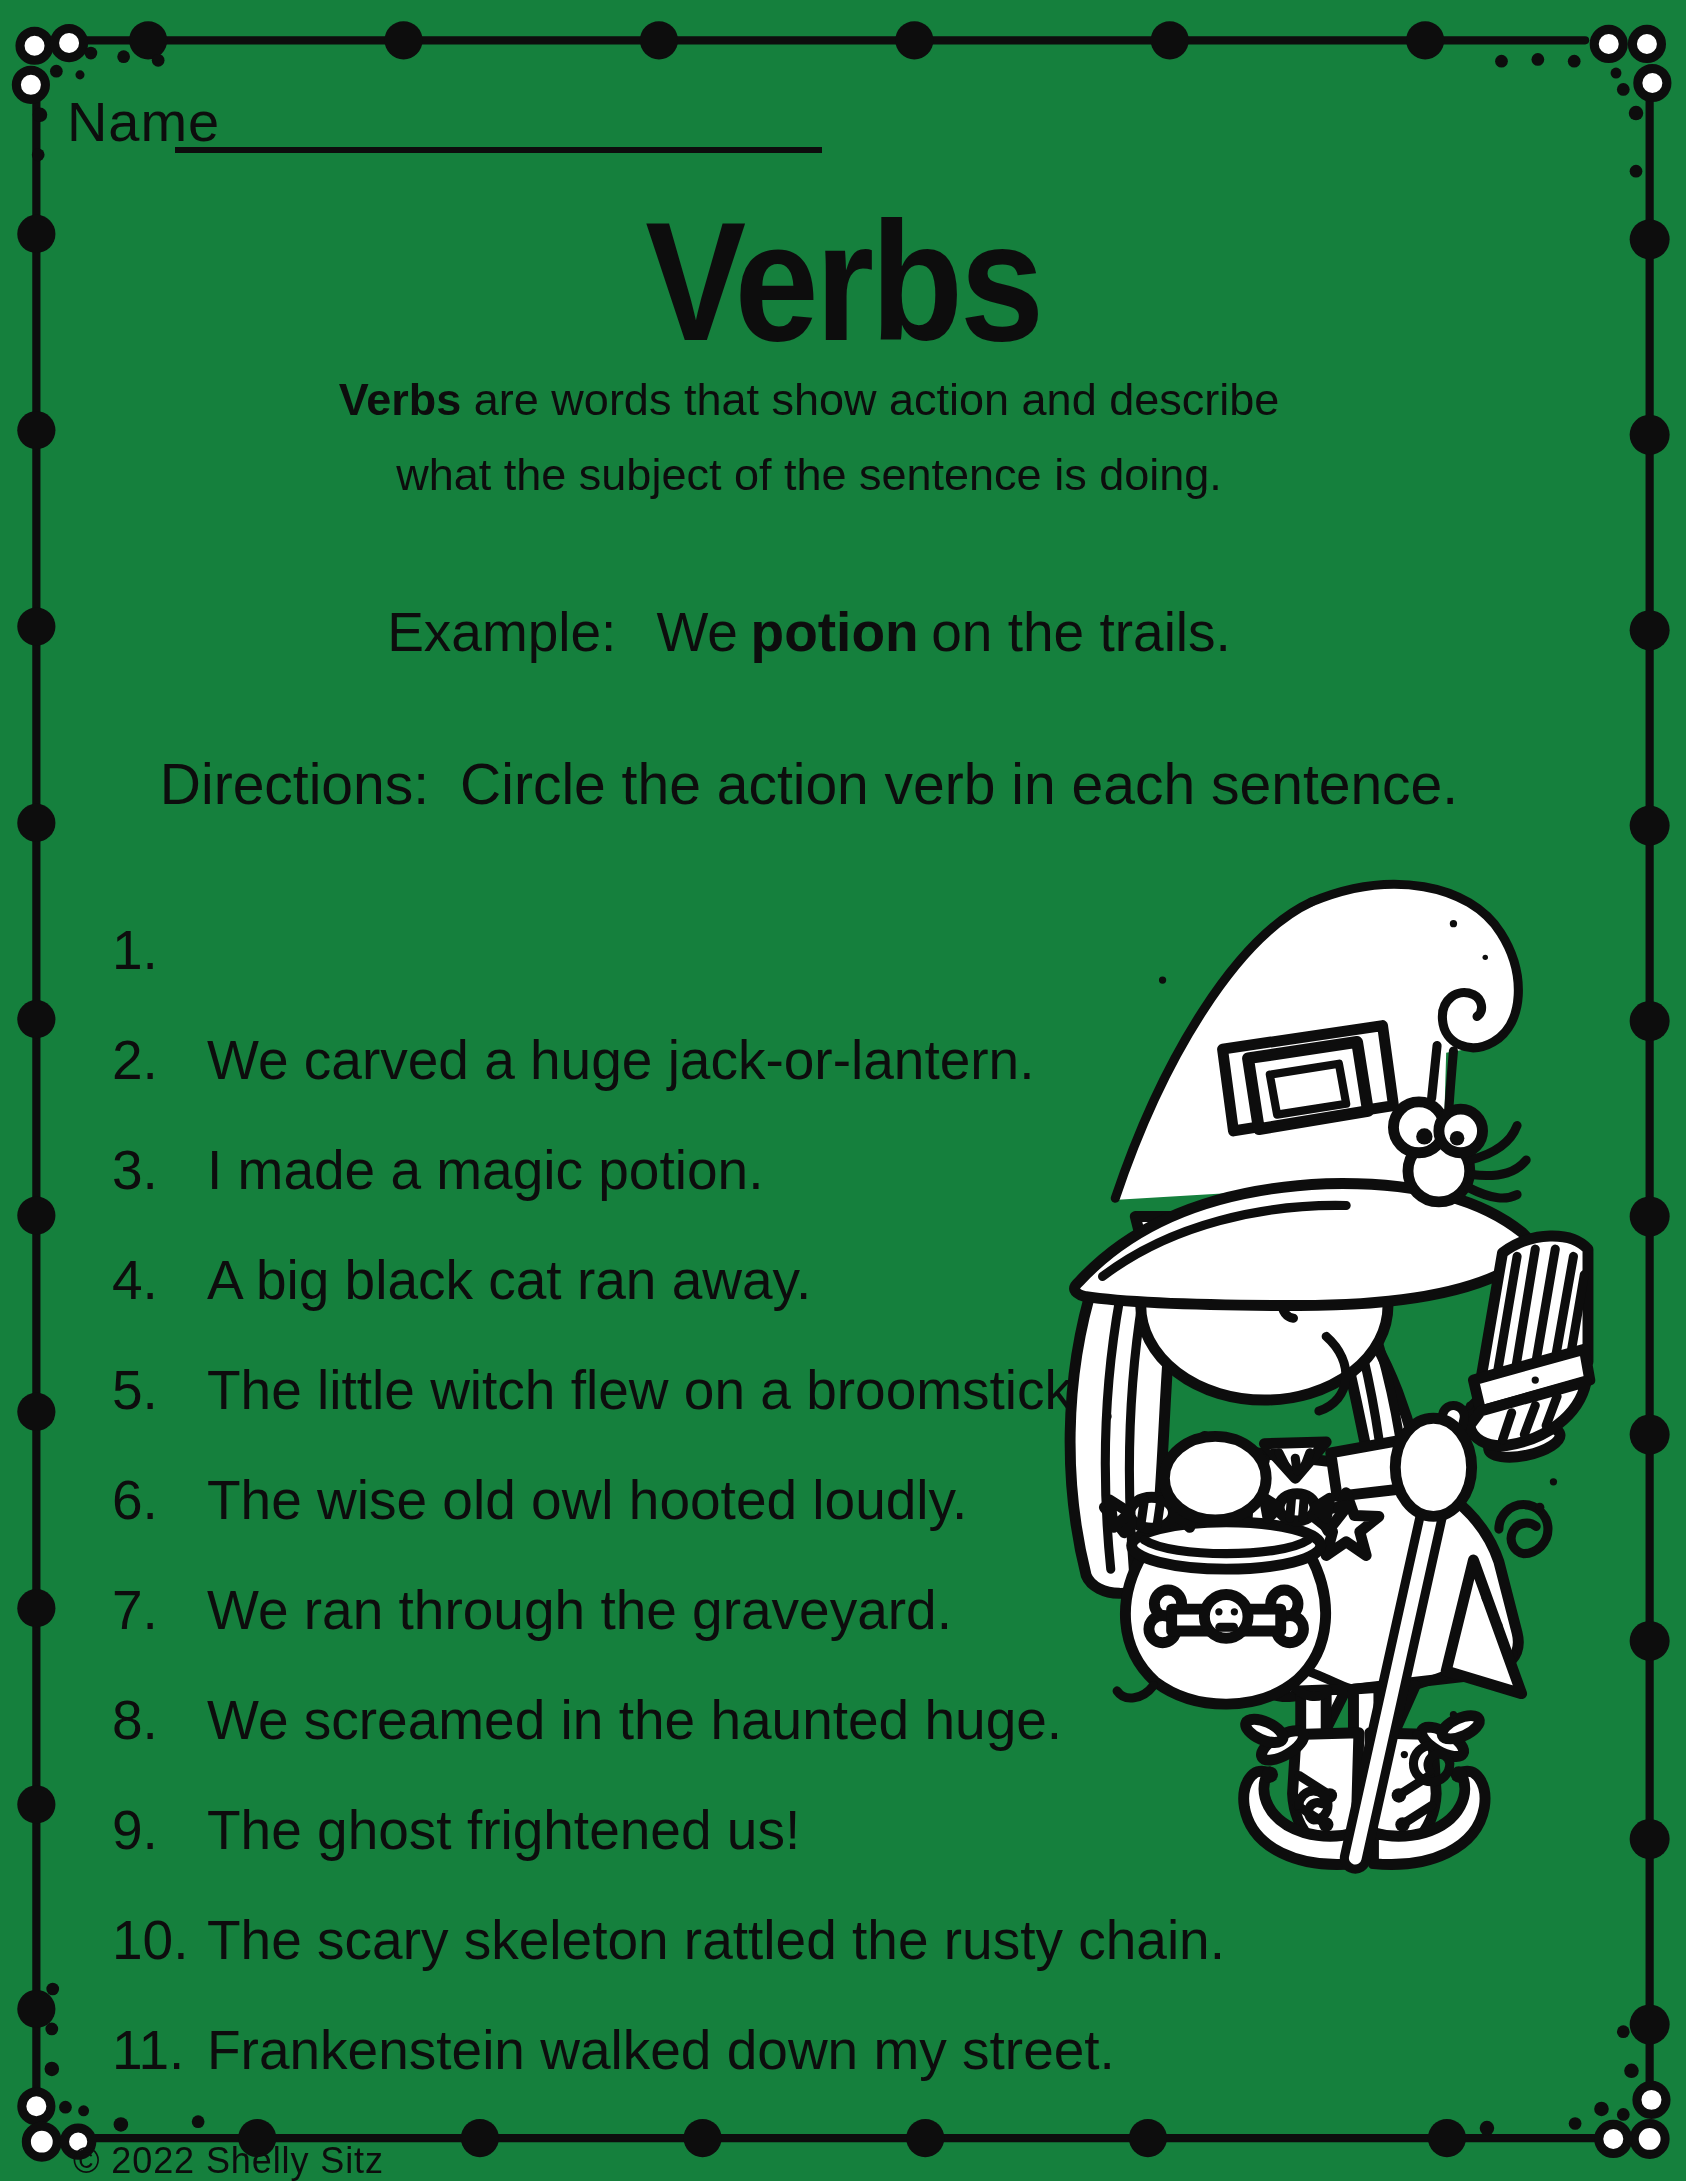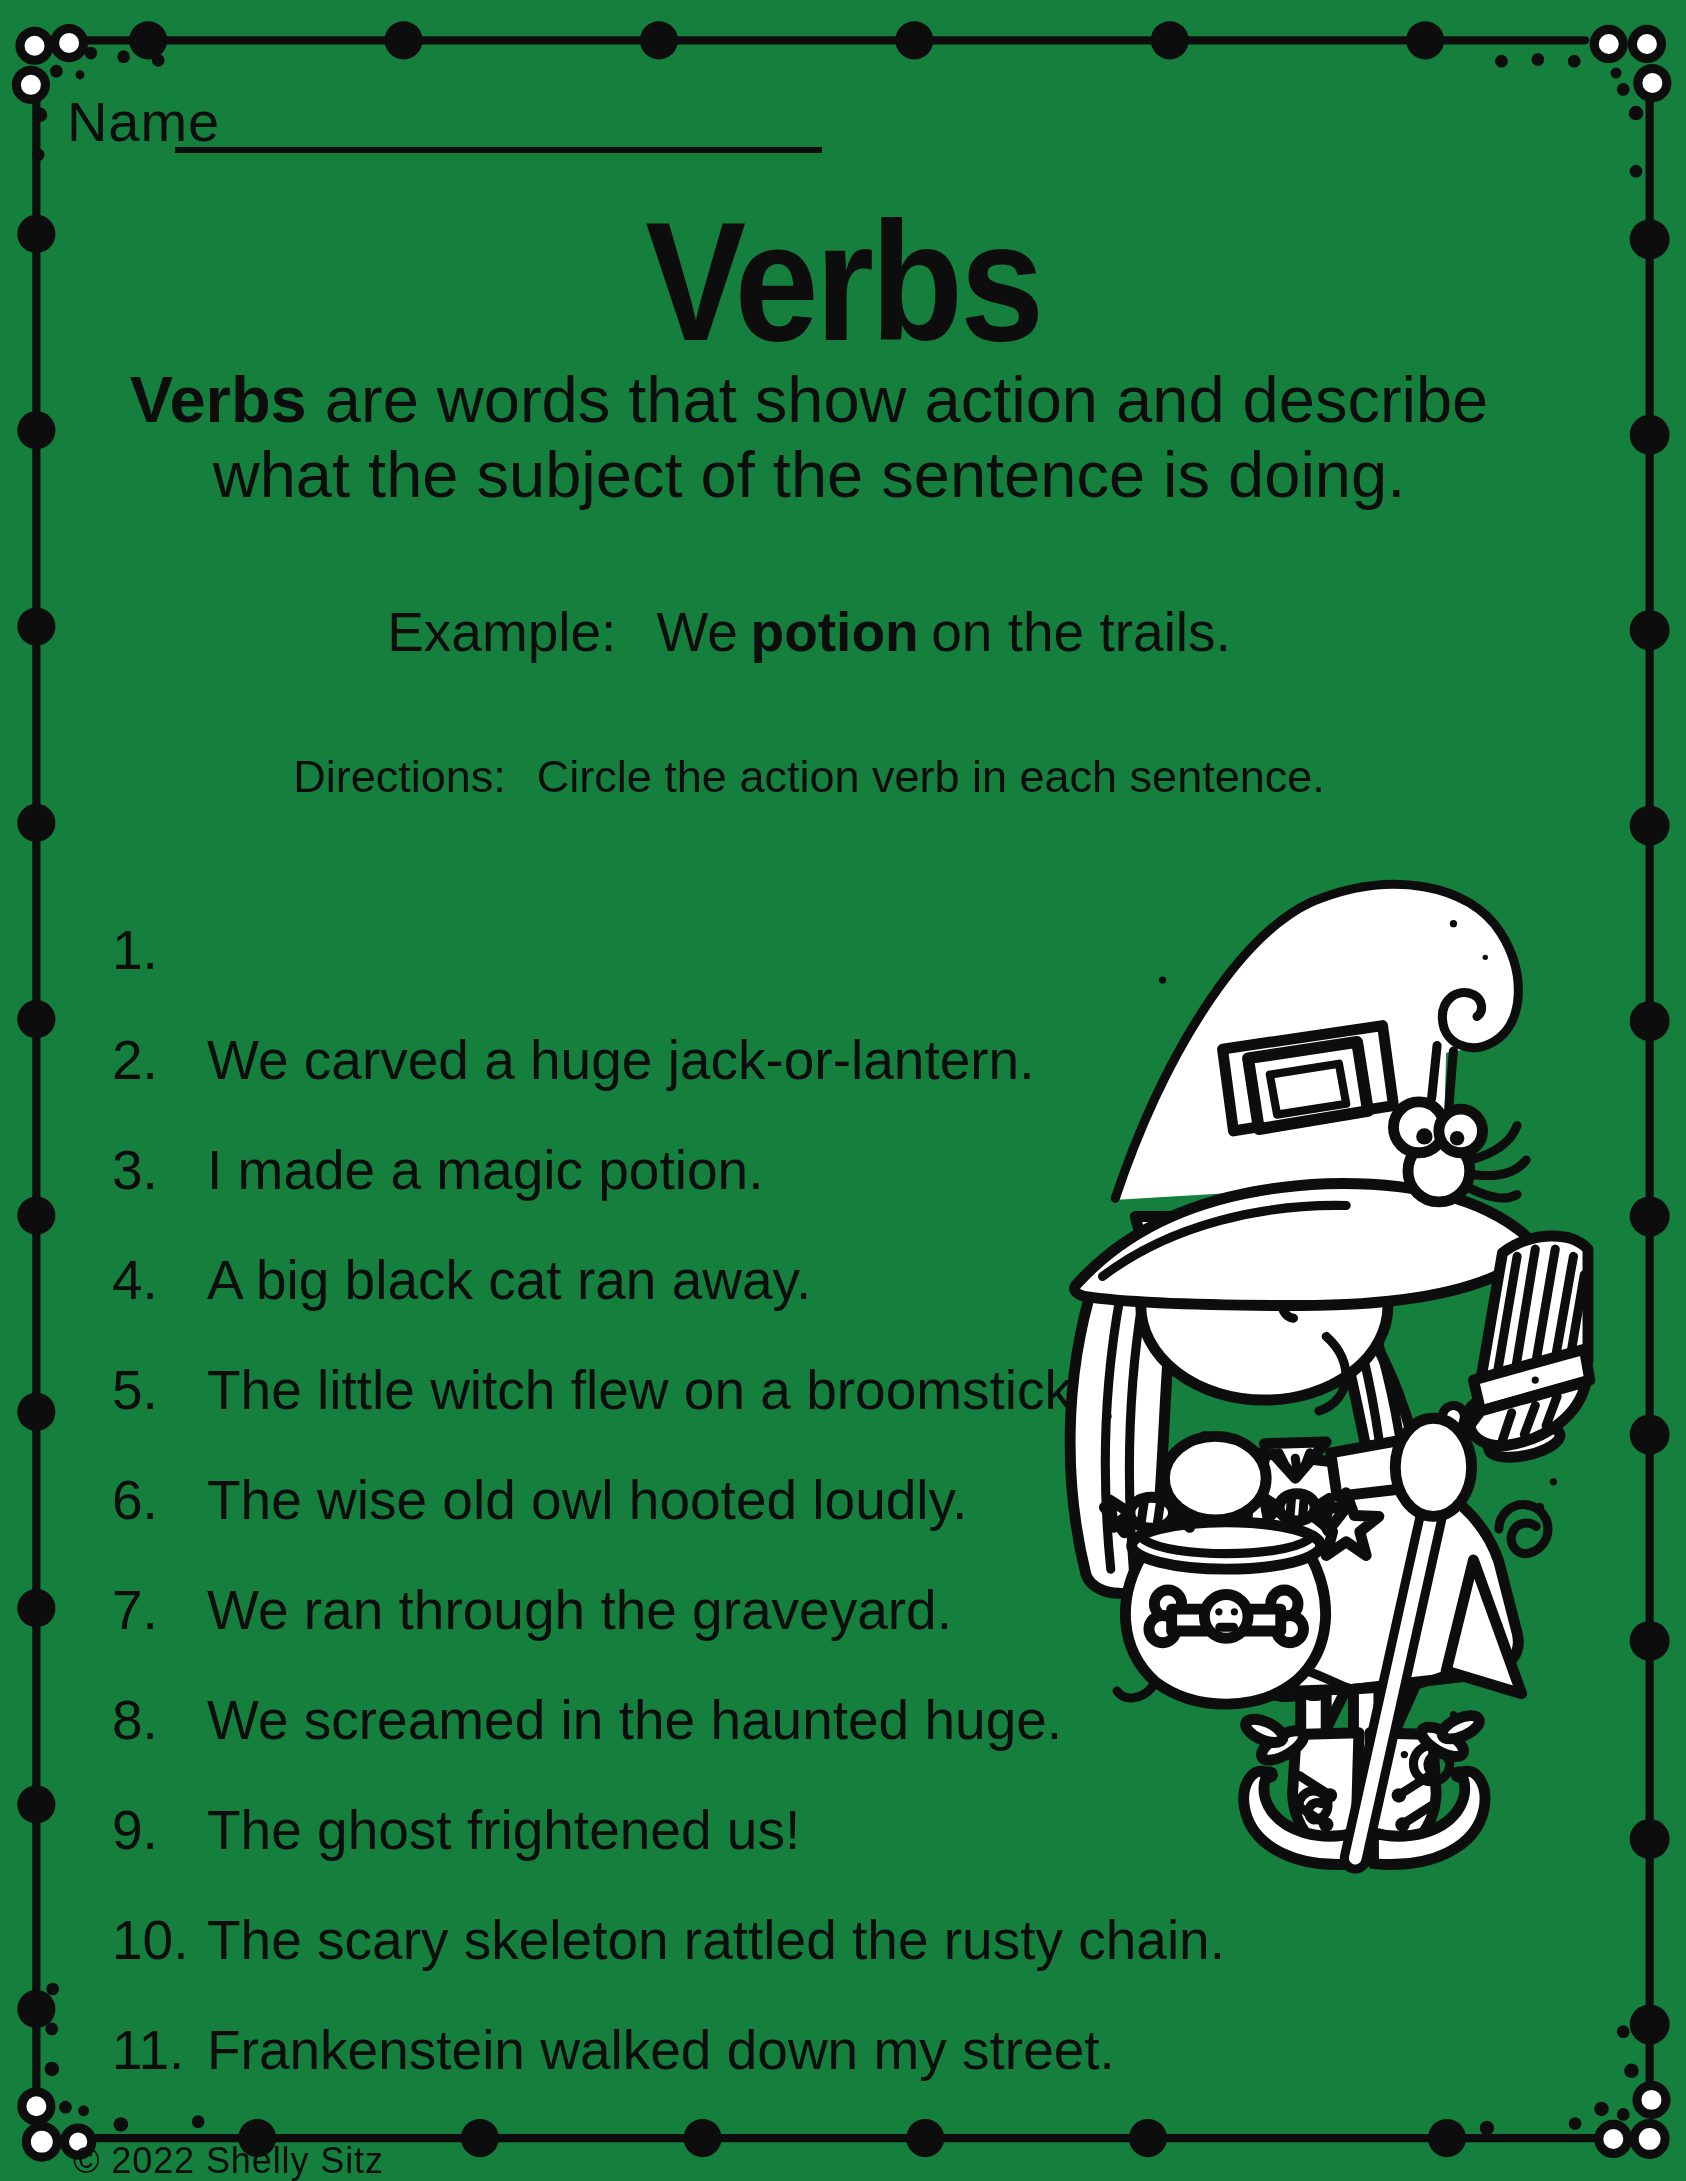--- a/index.html
+++ b/index.html
@@ -13,29 +13,29 @@
   }
   .abs{position:absolute;}
   #border-svg,#witch-svg{position:absolute;pointer-events:none;}
   #border-svg{left:0;top:0;}
   #witch-svg{left:1026px;top:871px;}
   #name-row{left:67px;top:89px;font-size:56px;letter-spacing:0.9px;}
   #name-blank{position:absolute;left:175px;top:147px;width:647px;height:5.5px;background:#0d0d0d;}
   #title{left:0;top:186px;width:1686px;text-align:center;
          font-size:168px;font-weight:bold;letter-spacing:-3.6px;
          transform:scaleX(.9);transform-origin:50% 50%;}
-  .bodytext{font-size:65px;line-height:75px;}
+  .bodytext{font-size:45px;line-height:75px;}
   #intro{left:0;top:362px;width:1618px;text-align:center;}
   #intro .b{font-weight:bold;}
   #example{left:0;top:600px;width:1618px;text-align:center;font-size:55px;}
   #example .lbl{margin-right:40px;}
   #example .b{font-weight:bold;}
   #example .pre{margin-right:12.7px;}
   #example .post{margin-left:12.7px;}
-  #directions{left:0;top:751px;width:1618px;text-align:center;font-size:45px;}
+  #directions{left:0;top:751px;width:1618px;text-align:center;font-size:57px;}
   #directions .lbl{margin-right:31px;}
   #list{left:112px;top:920px;width:1318px;}
   .row{display:flex;height:110px;font-size:55px;line-height:60px;align-items:flex-start;}
   .num{width:95px;flex:0 0 95px;}
   #footer{left:73px;top:2140px;font-size:36px;letter-spacing:0.9px;}
 </style>
 </head>
 <body>
 
 <div id="page">

